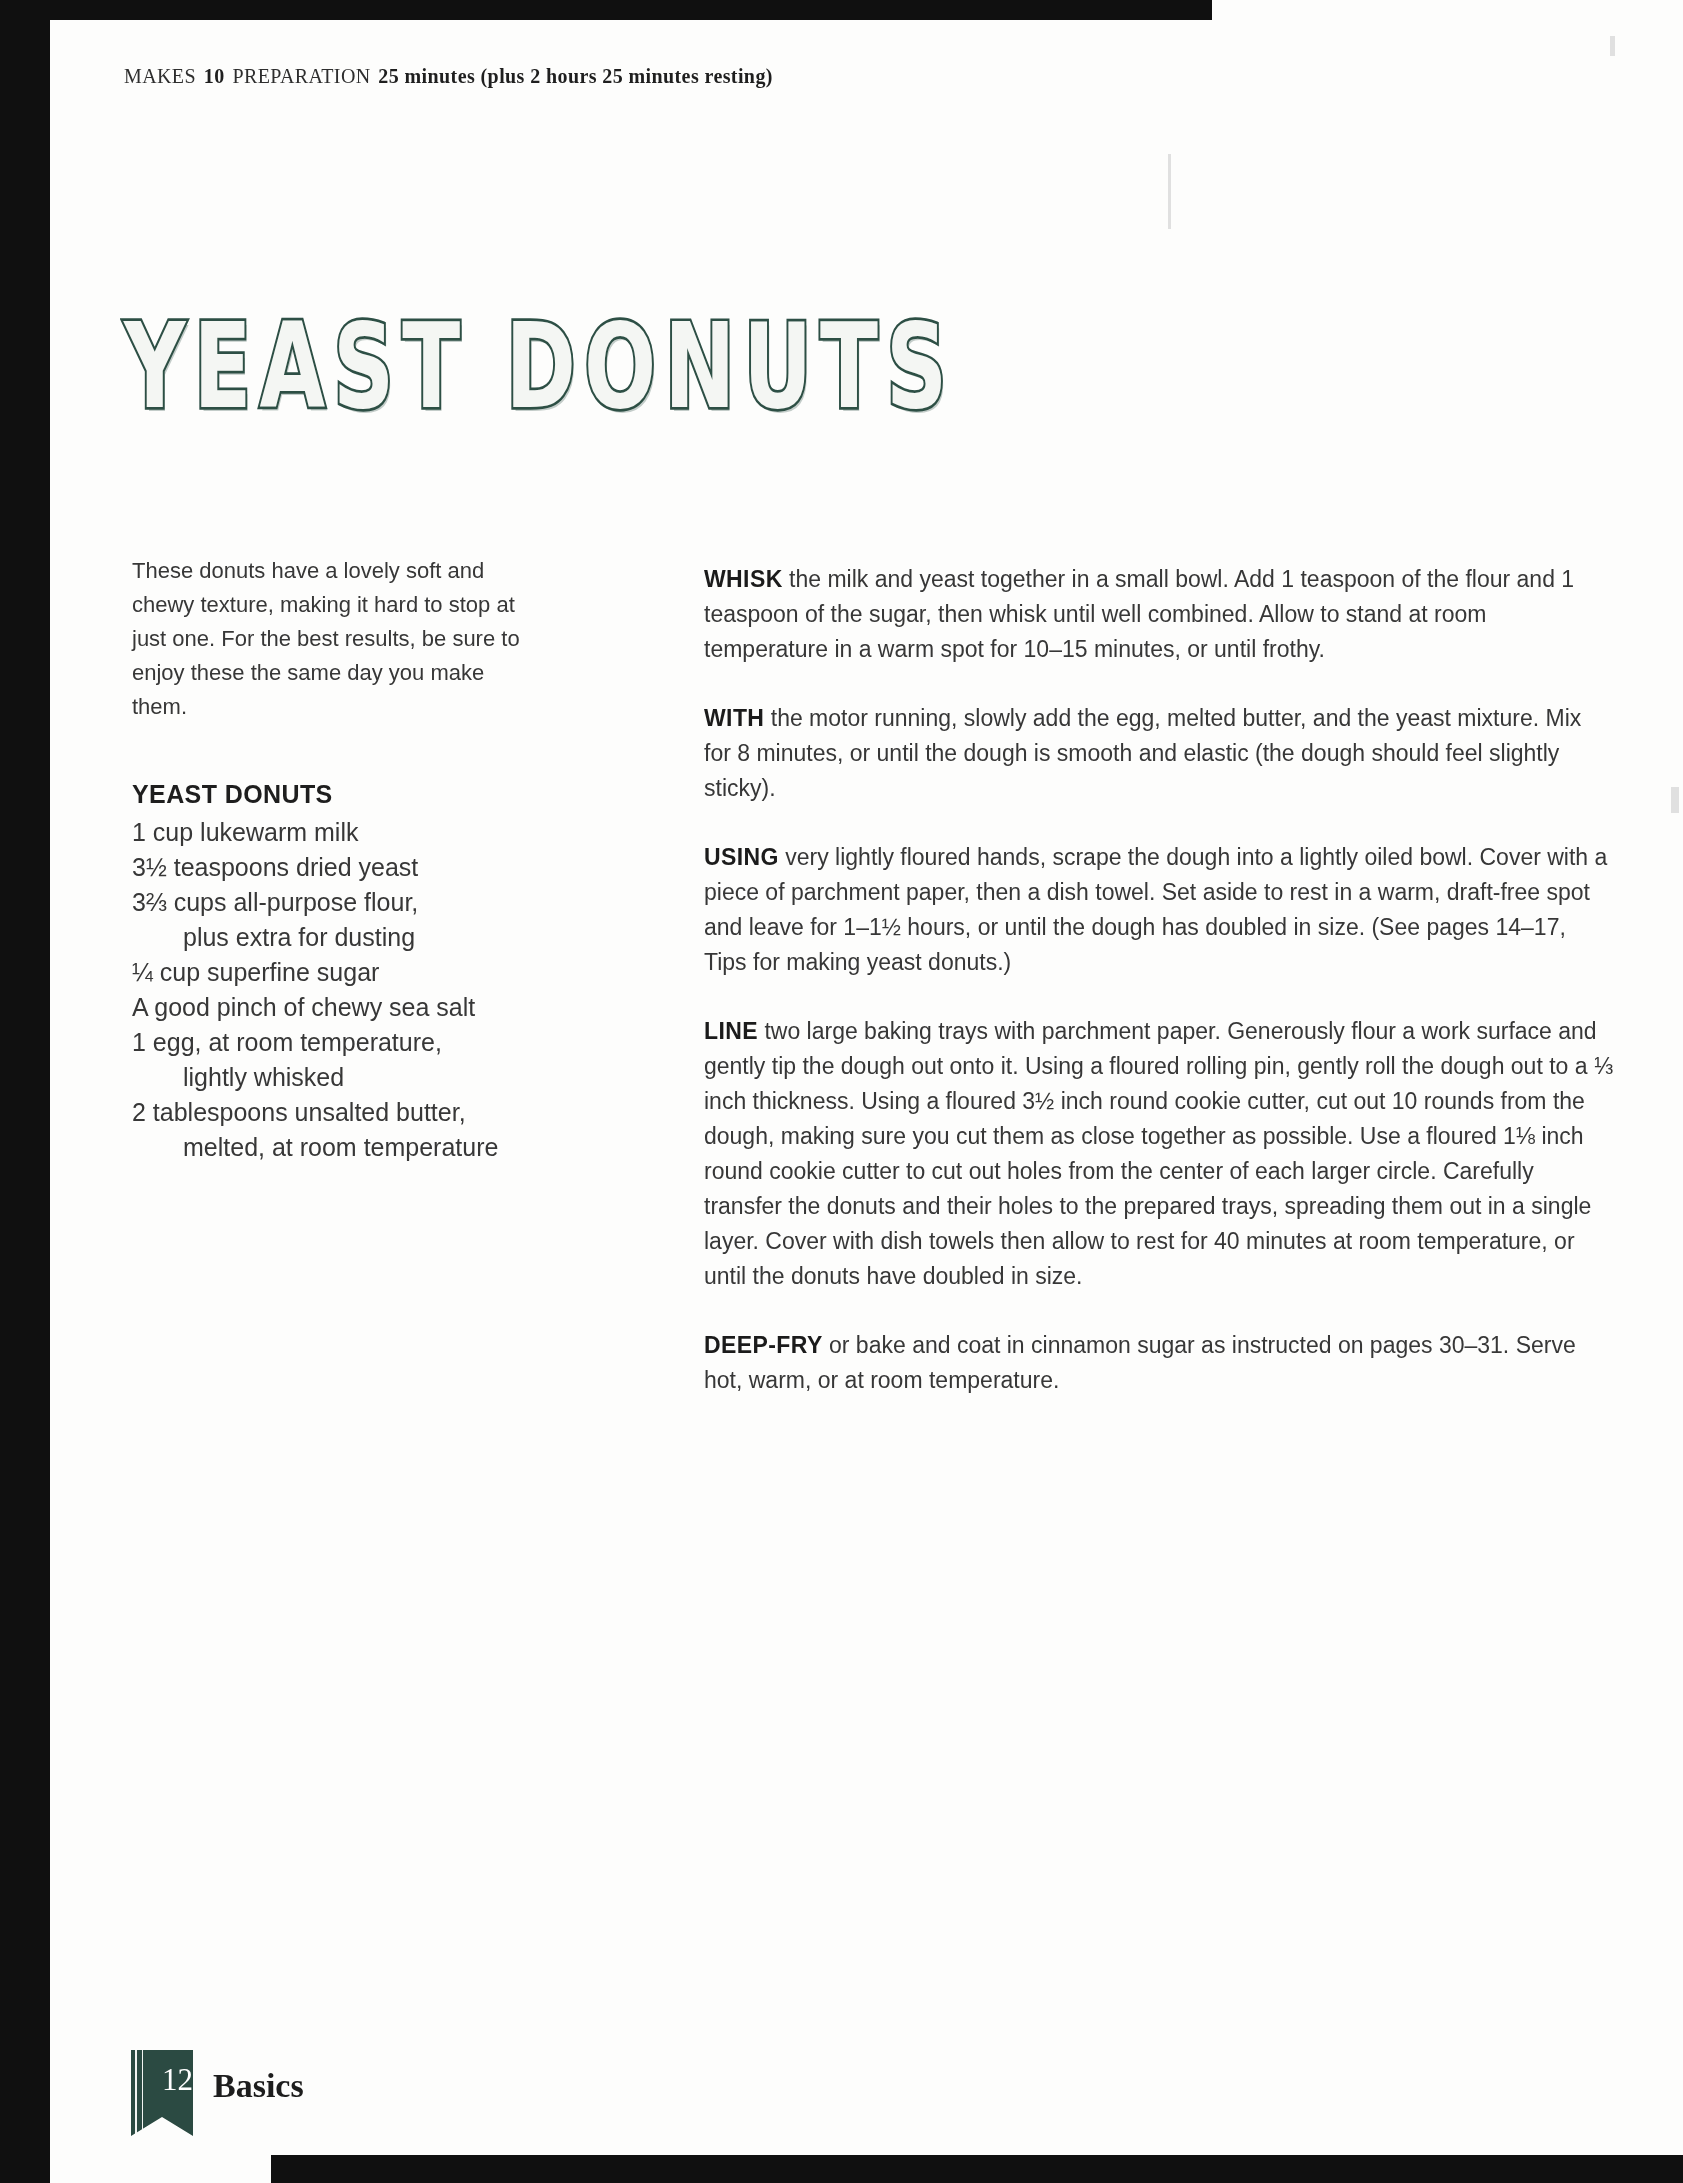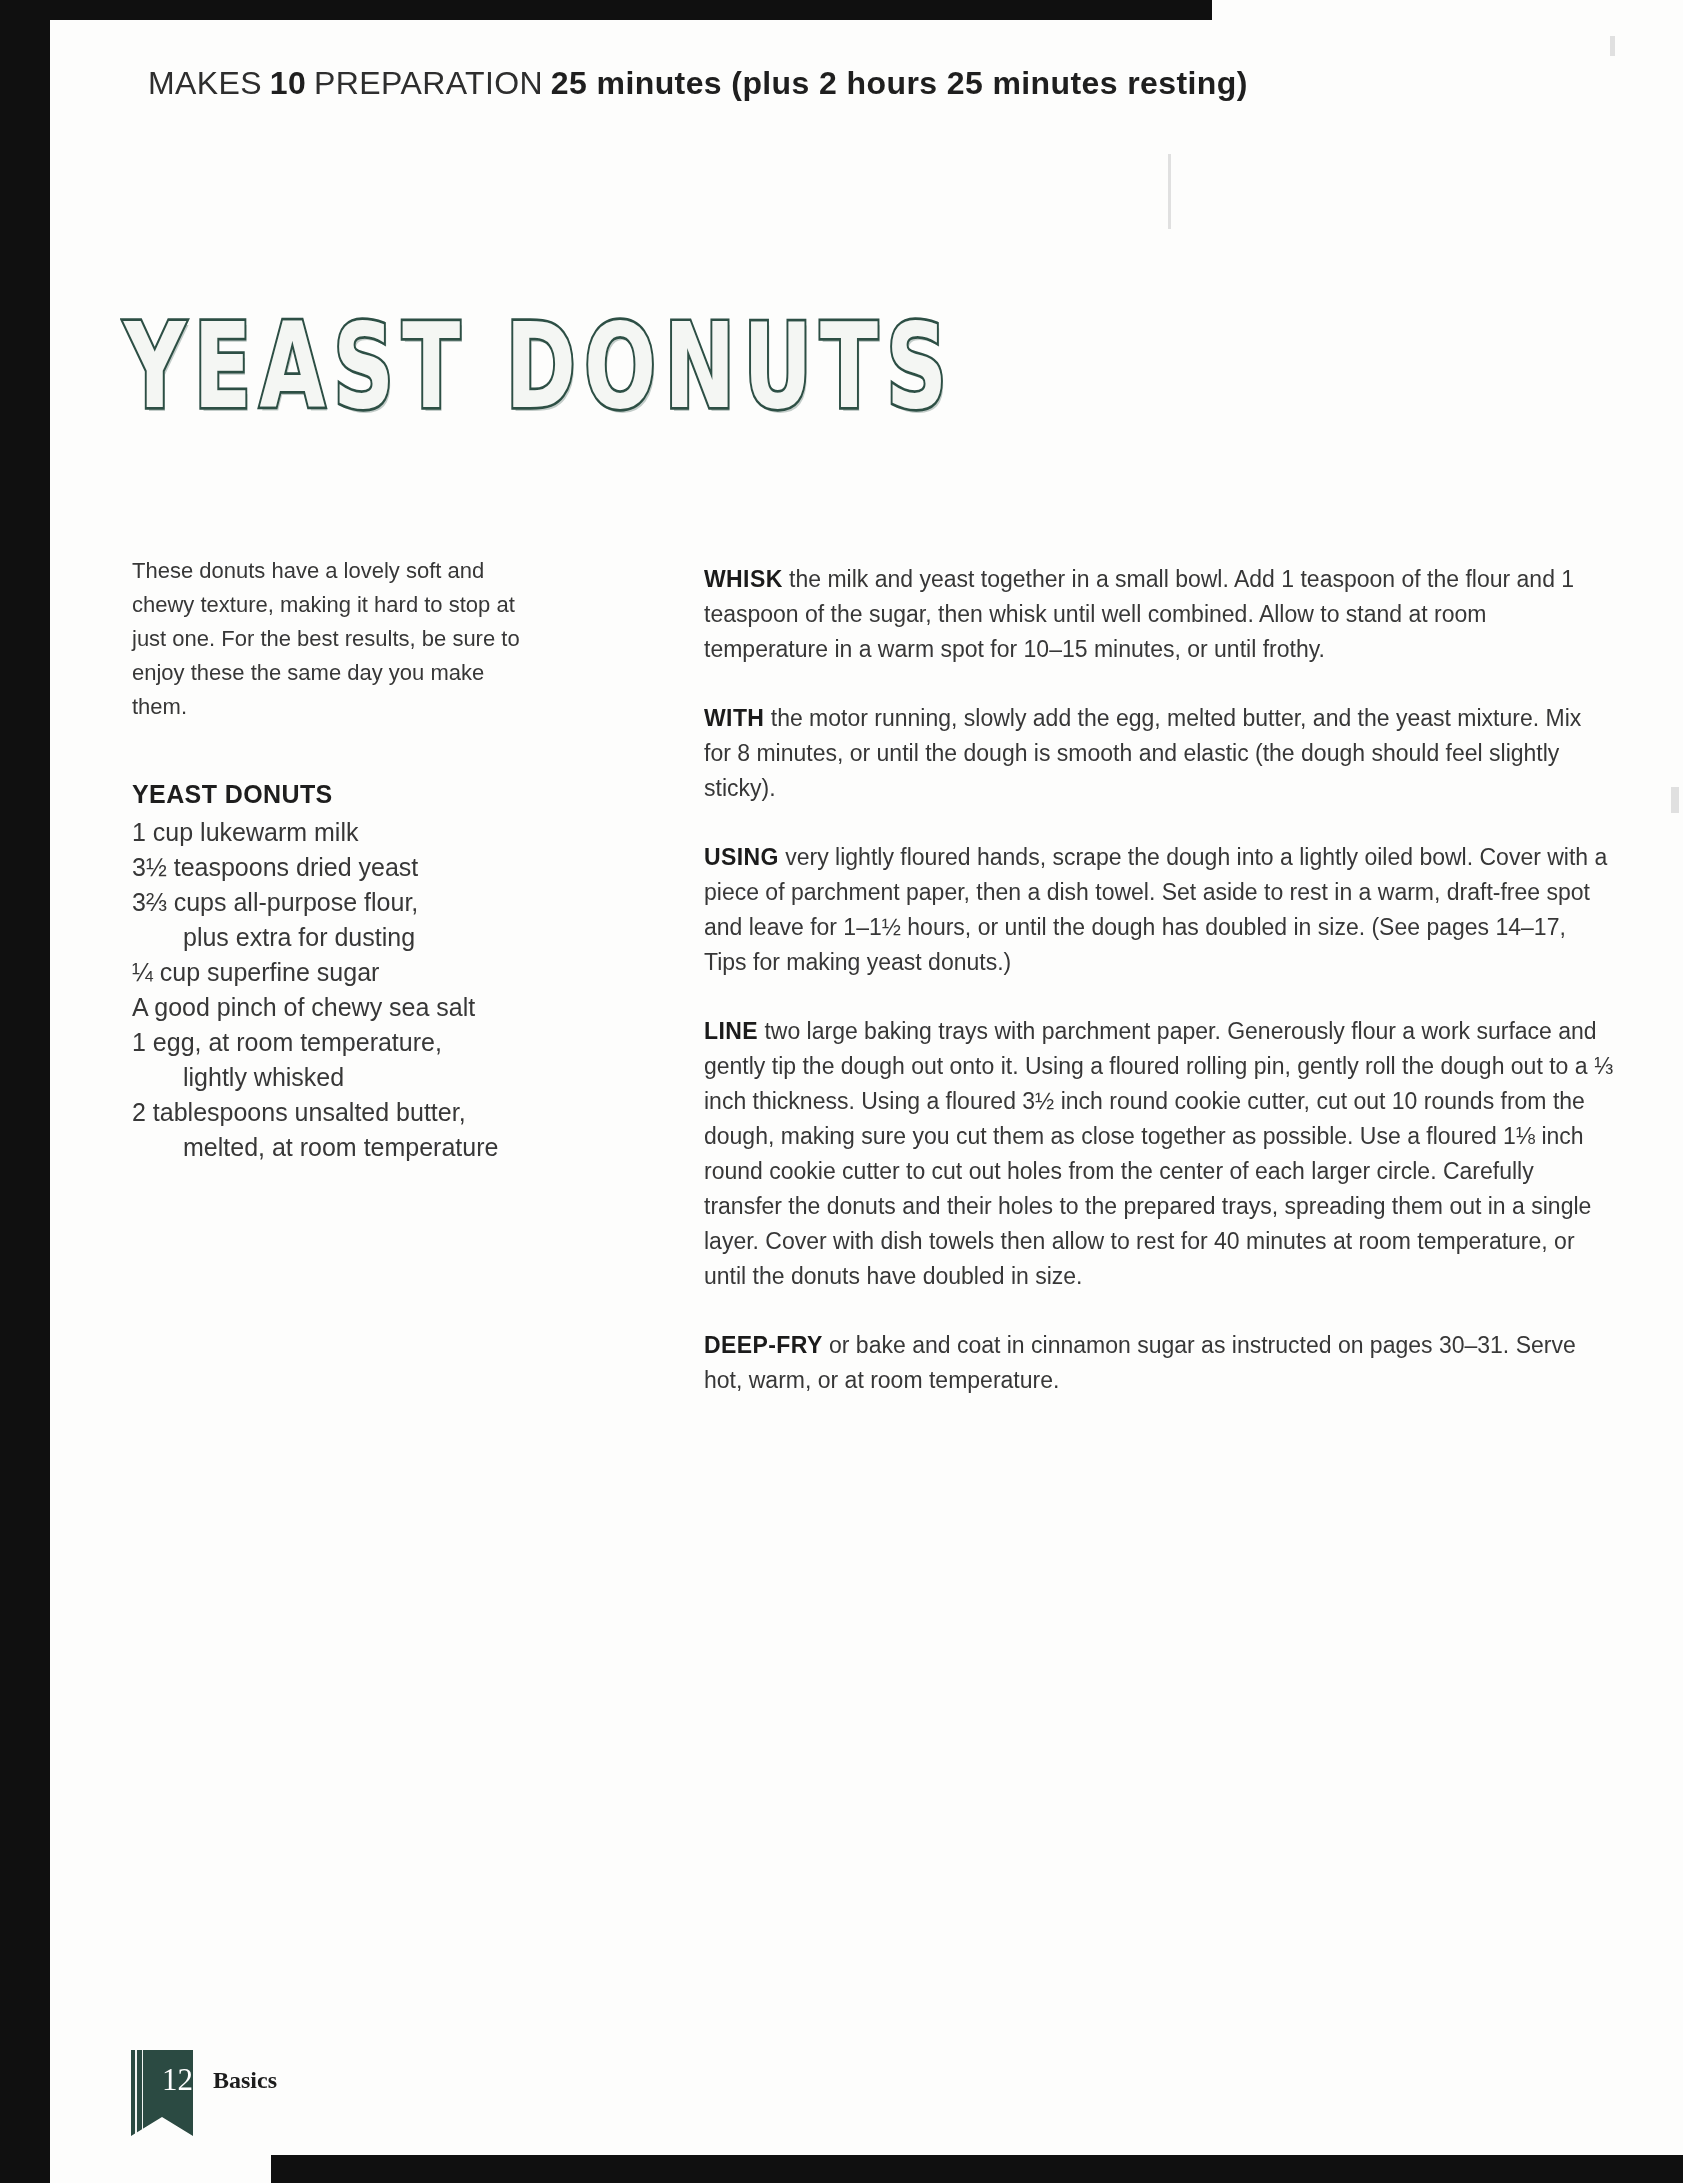--- a/index.html
+++ b/index.html
@@ -16,23 +16,24 @@
   .strip-left{left:0;top:0;width:50px;height:2183px;}
   .strip-top{left:0;top:0;width:1212px;height:20px;}
   .strip-bottom{left:271px;bottom:0;width:1412px;height:28px;}
   .artifact{position:absolute;background:#c9c9c9;opacity:.55;}
   .artifact-1{left:1168px;top:154px;width:3.1px;height:75px;}
   .artifact-2{left:1610px;top:36px;width:4.7px;height:20px;}
   .artifact-3{left:1671px;top:787px;width:7.8px;height:26.4px;}
 
   
   .hdr{
-    position:absolute;left:148px;top:65px;
-    font-size:32px;letter-spacing:0.4px;color:#2e2e2e;
+    position:absolute;left:124px;top:65px;
+    font-size:20px;letter-spacing:0.4px;color:#2e2e2e;
     white-space:nowrap;
+    font-family:Liberation Serif, serif;
   }
   .hdr span{margin-right:7.8px;}
   .hdr .lab{font-weight:400;}
   .hdr .val{font-weight:700;color:#1f1f1f;}
 
   
   .title{
     position:absolute;left:124px;top:297px;
     font-family:"DejaVu Sans", sans-serif;
     font-weight:700;
@@ -85,21 +86,21 @@
   }
   .pagenum{
     position:absolute;left:11px;top:12.4px;width:71px;
     text-align:center;
     font-family:"Liberation Serif", serif;
     font-size:31px;color:#ffffff;font-weight:400;
   }
   .section-name{
     position:absolute;left:82px;top:17px;
     font-family:"Liberation Serif", serif;
-    font-size:24px;color:#1d1d1d;font-weight:600;
+    font-size:34px;color:#1d1d1d;font-weight:600;
     white-space:nowrap;
   }
 </style>
 </head>
 <body>
 
 <div class="page">
 
   <div class="strip strip-left"></div>
   <div class="strip strip-top"></div>

